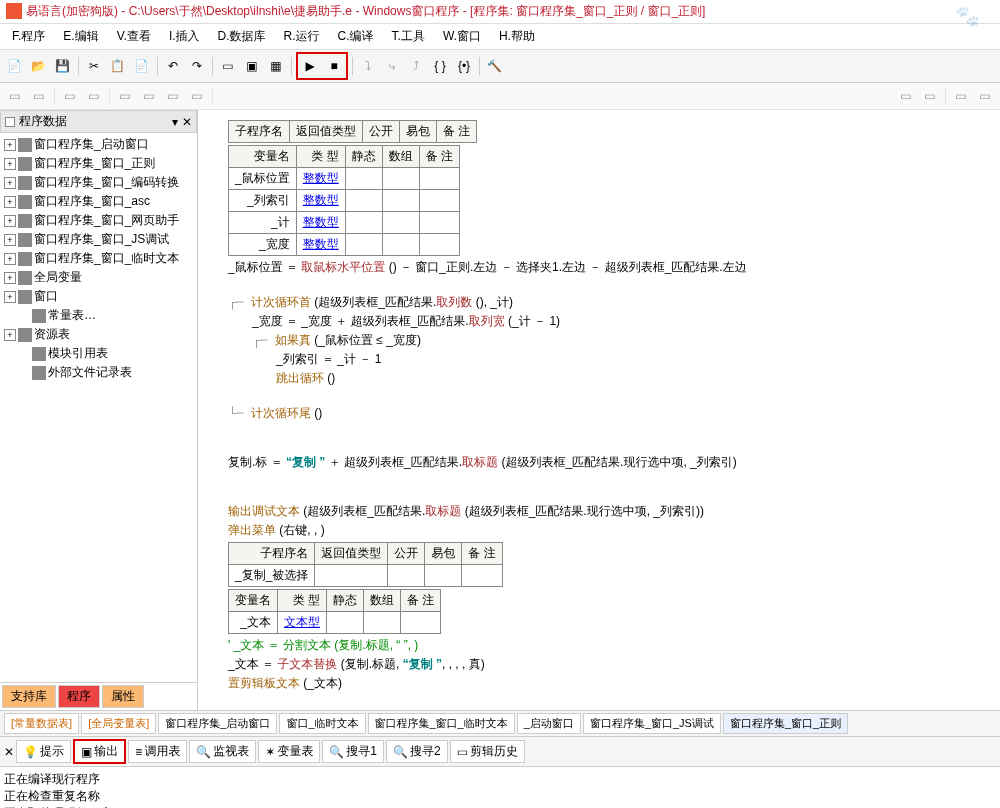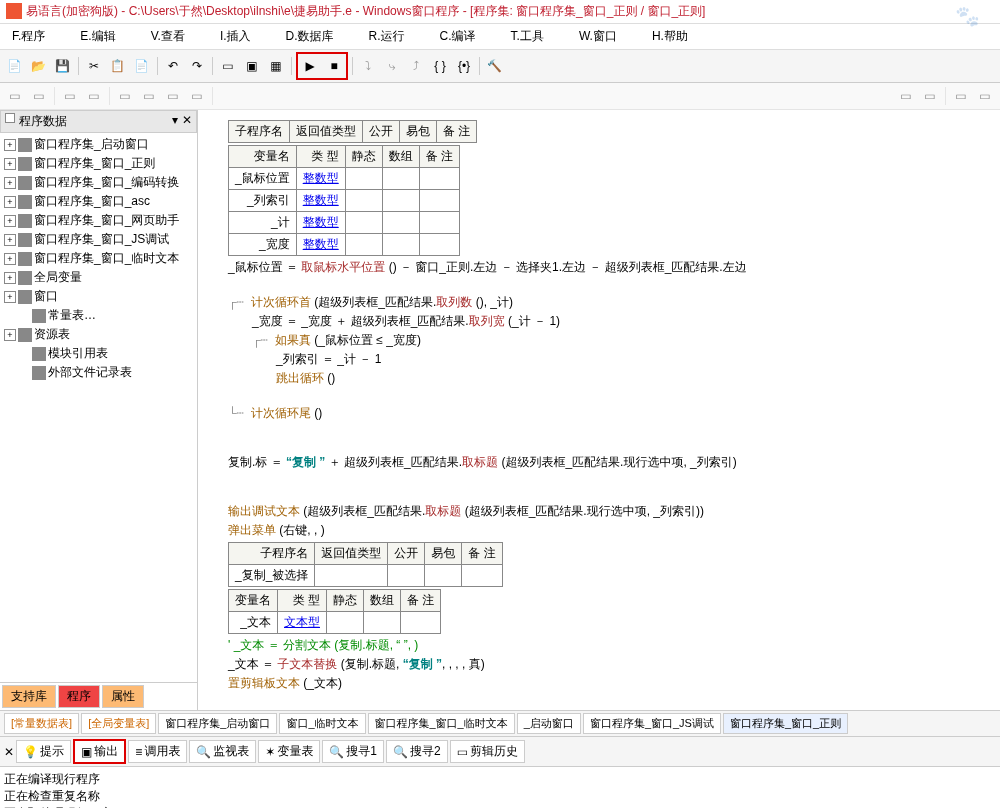--- a/index.html
+++ b/index.html
@@ -1,28 +1,28 @@
 <!DOCTYPE html>
 <html><head>
 <meta charset="utf-8">
 <style>
 *{box-sizing:border-box;margin:0;padding:0;font-family:"Microsoft YaHei","SimSun",sans-serif;font-size:12px}
 body{background:#fff;width:1000px;height:808px;overflow:hidden;position:relative}
 .title-bar{background:#fff;color:#c02030;padding:3px 6px;border-bottom:1px solid #ddd;display:flex;align-items:flex-start}
 .title-bar .ico{width:16px;height:16px;background:#e53;margin-right:4px}
-.menu-bar{background:#fff;padding:2px 4px;border-bottom:1px solid #ddd;display:flex;gap:19px}
+.menu-bar{background:#fff;padding:2px 4px;border-bottom:1px solid #ddd;display:flex;gap:2px}
 .menu-bar span{padding:2px 8px;cursor:pointer}
 .toolbar{background:#f5f5f5;border-bottom:1px solid #ccc;padding:2px 4px;display:flex;gap:2px;align-items:center}
 .tb-btn{width:22px;height:22px;border:1px solid transparent;display:flex;align-items:center;justify-content:center;cursor:pointer}
 .tb-sep{width:1px;height:18px;background:#ccc;margin:0 2px}
 .tb-red{border:2px solid #d00!important;padding:1px}
 .toolbar2{background:#f5f5f5;border-bottom:1px solid #ccc;padding:2px 4px;display:flex;gap:2px;align-items:center;opacity:0.5}
 .main{display:flex;height:600px}
 .sidebar{width:198px;border-right:1px solid #ccc;display:flex;flex-direction:column}
-.side-hdr{background:#e8e8e8;border:1px solid #ccc;padding:2px 4px;display:flex;align-items:flex-start;gap:4px}
+.side-hdr{background:#e8e8e8;border:1px solid #ccc;padding:2px 4px;display:flex;align-items:center;gap:4px}
 .side-hdr .sq{width:10px;height:10px;border:1px solid #888;background:#fff}
 .tree{flex:1;overflow:auto;padding:2px;background:#fff}
 .tree-item{display:flex;align-items:center;padding:1px 2px;cursor:pointer;white-space:nowrap}
 .tree-item .exp{width:12px;height:12px;border:1px solid #888;display:flex;align-items:center;justify-content:center;font-size:9px;margin-right:2px}
 .tree-item .ico{width:14px;height:14px;background:#888;margin-right:2px}
 .tree-item.l1{margin-left:14px}
 .side-tabs{border-top:1px solid #ccc;padding:2px;display:flex;gap:2px;flex-wrap:wrap}
 .side-tab{border:1px solid #ccc;padding:2px 8px;background:#fdba74;cursor:pointer}
 .side-tab.active{background:#ef4444}
 .editor{flex:1;background:#fff;overflow:auto;position:relative}

